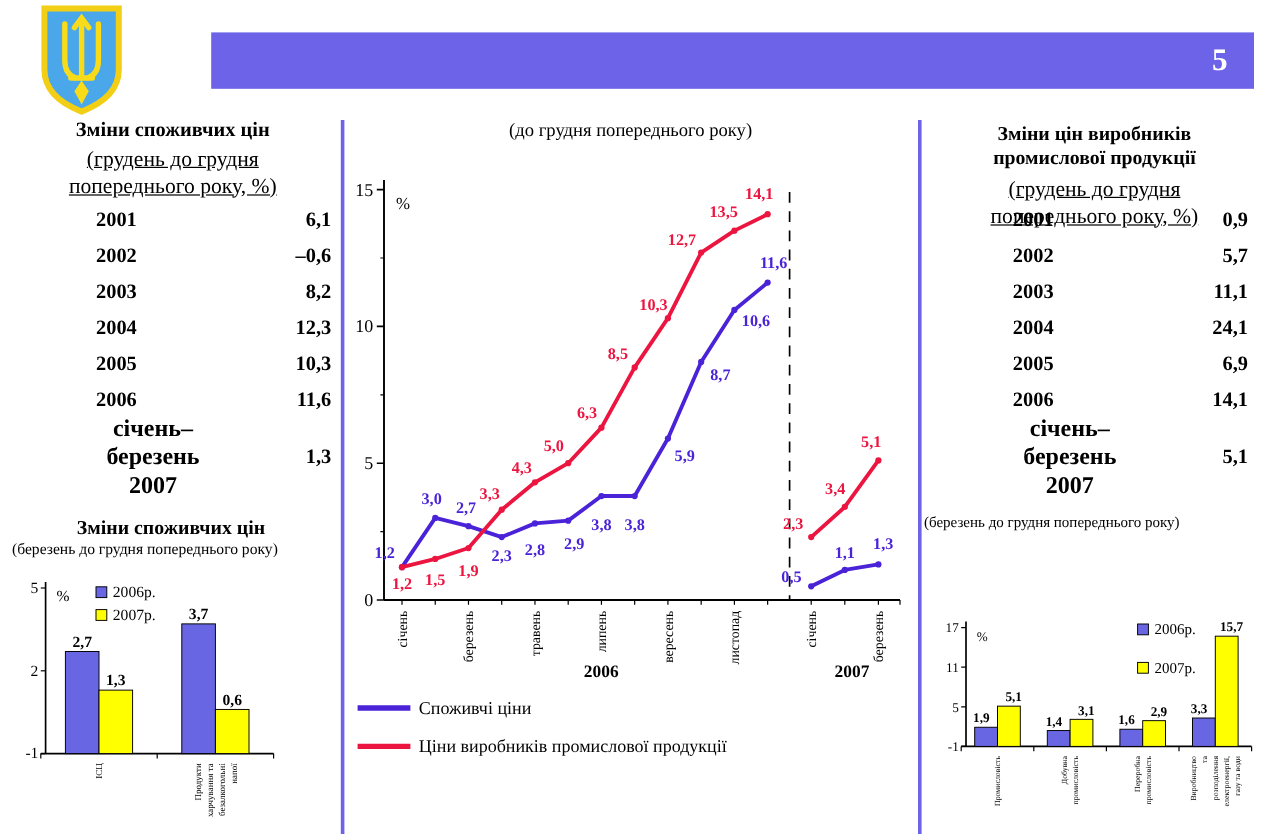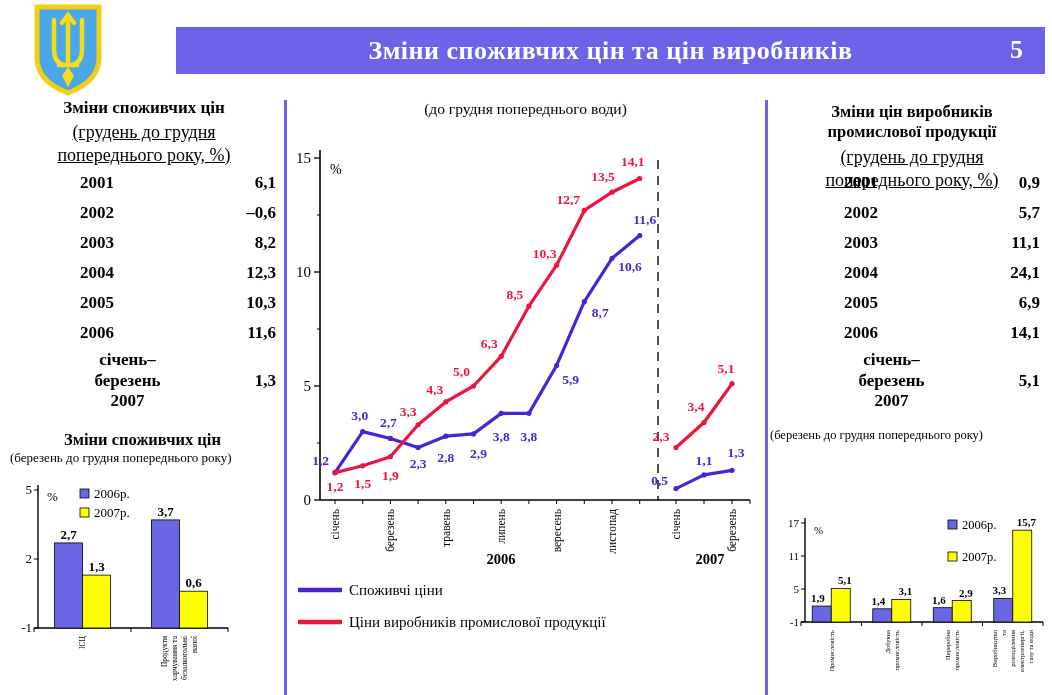--- a/index.html
+++ b/index.html
@@ -15,21 +15,21 @@
   .coat{left:32px;top:3px;width:72px;height:94px;}
   
   .vline{top:100px;width:3px;height:595px;background:#6c63e8;}
   
   .tbl-title{font-weight:bold;font-size:17px;text-align:center;}
   .tbl-sub{font-size:18px;text-align:center;line-height:1.25;text-decoration:underline;}
   .rows{display:flex;flex-direction:column;margin-left:32px;}
   .trow{display:flex;justify-content:space-between;align-items:center;height:30px;}
   .trow-long{height:66px;}
   .tyear,.tval{font-weight:bold;font-size:17px;}
-  .tyear-long{white-space:pre-line;text-align:center;font-size:17px;line-height:1.2;width:95px;}
+  .tyear-long{white-space:pre-line;text-align:center;font-size:20px;line-height:1.2;width:95px;}
   .chart-head-t{font-weight:bold;text-align:center;}
   .chart-head-s{text-align:left;}
   svg text{font-family:"Liberation Serif","DejaVu Serif",serif;}
 </style>
 </head>
 <body>
 
 <div class="abs coat">
   <svg width="72" height="94" viewBox="0 0 72 94">
     <path d="M5 4 h62 v51 q0 23 -31 35 q-31 -12 -31 -35 z" fill="#4aa7e9" stroke="#f2cf15" stroke-width="5"></path>
@@ -38,21 +38,20 @@
       <path d="M30 20 L36 12 L42 20"></path>
       <path d="M22 17 V47 Q22 59 31 62"></path>
       <path d="M50 17 V47 Q50 59 41 62"></path>
       <path d="M27 62 H45"></path>
     </g>
     <path d="M36 64 L42 73 L36 84 L30 73 Z" fill="#f8dc1a"></path>
   </svg>
 </div>
 
 <div class="abs header-bar">
-  <span class="header-title">Зміни споживчих цін та цін виробників</span>
   <span class="header-num">5</span>
 </div>
 
 <div class="abs vline" style="left:284px"></div>
 <div class="abs vline" style="left:765px"></div>
 
 <div class="abs" style="left:18px;top:98px;width:252px">
   <div class="tbl-title">Зміни споживчих цін</div>
   <div class="tbl-sub" style="width:175px;margin:3px auto 0">(грудень до грудня попереднього року, %)</div>
 </div>
@@ -118,21 +117,21 @@
     <text x="183.5" y="117.19999999999999" text-anchor="middle" font-size="13" font-weight="bold">0,6</text>
     <rect x="70" y="38" width="9" height="9" fill="#ffff00" stroke="#000" stroke-width="0.8"></rect>
     <text x="84" y="46.5" font-size="13">2007р.</text>
     <text x="75.125" y="166" text-anchor="end" font-size="7.5" transform="rotate(-90 75.125 166)">ІСЦ</text>
     <text x="157.125" y="166" text-anchor="end" font-size="7.5" transform="rotate(-90 157.125 166)">Продукти</text>
     <text x="167.125" y="166" text-anchor="end" font-size="7.5" transform="rotate(-90 167.125 166)">харчування та</text>
     <text x="177.125" y="166" text-anchor="end" font-size="7.5" transform="rotate(-90 177.125 166)">безалкогольні</text>
     <text x="187.125" y="166" text-anchor="end" font-size="7.5" transform="rotate(-90 187.125 166)">напої</text>
   </svg>
 
-<div class="abs" style="left:285px;top:100px;width:481px;text-align:center;font-size:15.5px">(до грудня попереднього води)</div>
+<div class="abs" style="left:285px;top:100px;width:481px;text-align:center;font-size:15.5px">(до грудня попереднього року)</div>
 <svg id="chart-line" class="abs" style="left:286px;top:130px" width="478" height="530">
     <line x1="34" y1="20" x2="34" y2="370" stroke="#000" stroke-width="1.6"></line>
     <line x1="34" y1="370" x2="464" y2="370" stroke="#000" stroke-width="1.6"></line>
     <line x1="28" y1="370" x2="34" y2="370" stroke="#000" stroke-width="1.3"></line>
     <text x="25" y="375" text-anchor="end" font-size="15">0</text>
     <line x1="28" y1="256" x2="34" y2="256" stroke="#000" stroke-width="1.3"></line>
     <text x="25" y="261" text-anchor="end" font-size="15">5</text>
     <line x1="28" y1="142" x2="34" y2="142" stroke="#000" stroke-width="1.3"></line>
     <text x="25" y="147" text-anchor="end" font-size="15">10</text>
     <line x1="28" y1="28" x2="34" y2="28" stroke="#000" stroke-width="1.3"></line>

